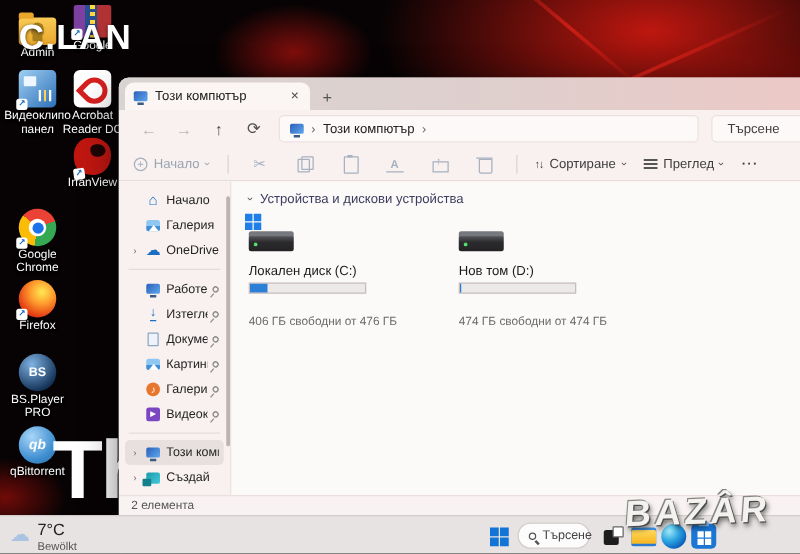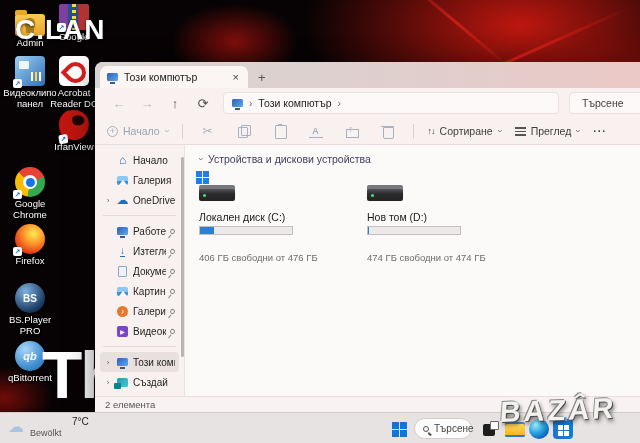--- a/index.html
+++ b/index.html
@@ -138,21 +138,21 @@
   .dbar{width:94px;height:9px;background:#eceae9;border:1px solid #c6bebd;margin-top:3px;}
   .dfill{height:100%;background:#2b7fd6;}
   .dfree{font-size:9.5px;color:#6b6b6b;margin-top:17px;white-space:nowrap;}
 
   .statusbar{height:16px;flex:none;border-top:1px solid #eadfde;background:#f8f3f2;display:flex;align-items:center;padding-left:10px;font-size:9.5px;color:#555;}
 
   
   .taskbar{position:absolute;left:0;top:412px;width:640px;height:31px;background:#e7e3e2;border-top:1px solid #d2cccb;z-index:20;}
   .weather{position:absolute;left:8px;top:3px;display:flex;align-items:center;gap:6px;}
   .wcloud{font-size:16px;color:#a9c3e1;line-height:1;}
-  .wtemp{font-size:10px;color:#222;line-height:1.2;margin-left:42px;}
+  .wtemp{font-size:13px;color:#222;line-height:1.2;}
   .wcond{font-size:9px;color:#555;line-height:1.2;}
   .tbico{position:absolute;top:5px;width:22px;height:22px;display:flex;align-items:center;justify-content:center;}
   .startlogo{width:7px;height:7px;background:#1374d8;box-shadow:8px 0 #1374d8,0 8px #1374d8,8px 8px #1374d8;margin:-8px 0 0 -8px;}
   .tsearch{position:absolute;left:414px;top:5px;width:58px;height:21px;background:#fdfcfc;border:1px solid #d3cccb;border-radius:11px;display:flex;align-items:center;gap:5px;padding:0 8px;}
   .mag{width:6px;height:6px;border:1.5px solid #555;border-radius:50%;position:relative;flex:none;}
   .mag::after{content:"";position:absolute;left:5px;top:5px;width:4px;height:1.5px;background:#555;transform:rotate(45deg);transform-origin:0 0;}
   .tsearch span{font-size:10px;color:#444;}
   .taskview::before{content:"";position:absolute;left:4px;top:6px;width:12px;height:12px;background:#1d1d1d;border-radius:2px;}
   .taskview::after{content:"";position:absolute;right:2px;top:3px;width:7px;height:7px;background:#fff;border:1px solid #666;border-radius:1px;}
   .tbfolder{width:20px;height:15px;position:relative;}

